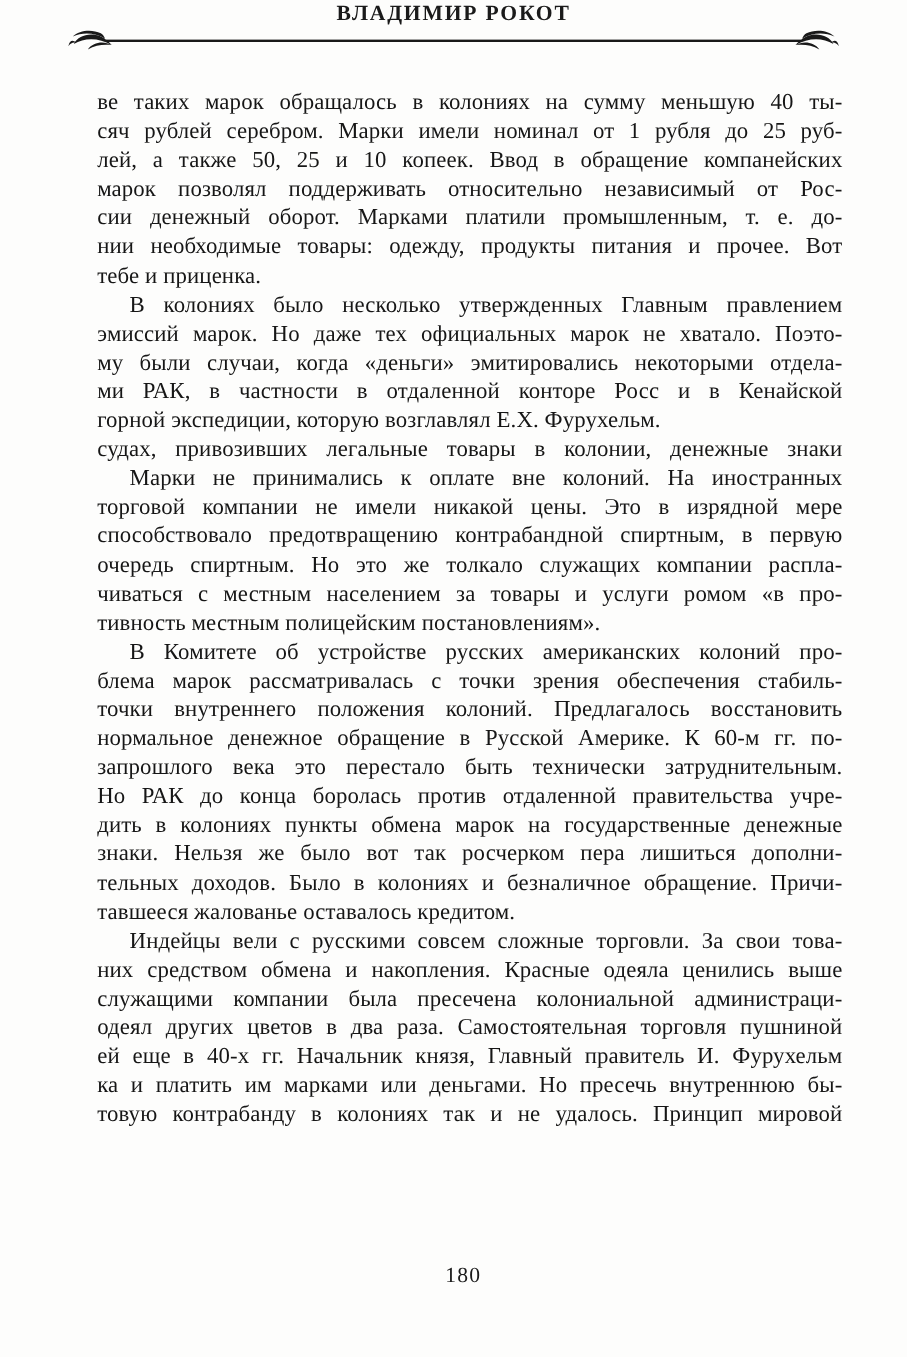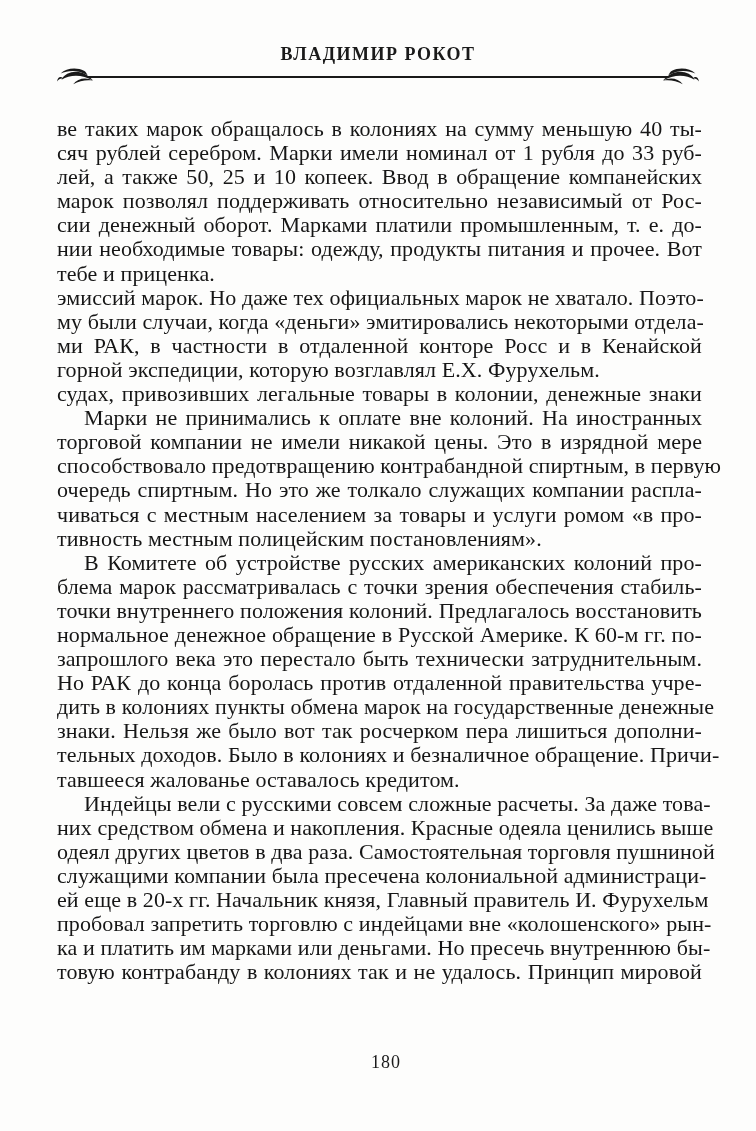--- a/index.html
+++ b/index.html
@@ -13,21 +13,20 @@
     height: 1131px;
     margin: 0 auto;
     background: #fdfdfc;
     color: #161616;
     font-family: "Liberation Serif", "DejaVu Serif", serif;
     overflow: hidden;
     box-sizing: border-box;
   }
   
   .page-header {
-    padding-top: 43px;
   }
   .running-head {
     text-align: center;
     font-size: 18px;
     font-weight: 700;
     letter-spacing: 1.5px;
     line-height: 22px;
     color: #1a1a1a;
   }
   .rule-row {
@@ -46,22 +45,22 @@
     flex: 0 0 auto;
     width: 38px;
     height: 18px;
     z-index: 1;
   }
   .flourish.right {
     transform: scaleX(-1);
   }
   
   .body-text {
-    margin: 30px 54px 0 57px;
-    font-size: 22px;
+    margin: 30px 54px 0 81px;
+    font-size: 19px;
     line-height: 24.1px;
   }
   .text-line {
     text-align: justify;
     text-align-last: justify;
     white-space: nowrap;
     letter-spacing: 0.1px;
   }
   .text-line.para-end {
     text-align-last: left;
@@ -106,26 +105,27 @@
           <path d="M34 8 C24 2 13 2 4 6 C10 0 22 -1 30 3 C32 4 33 6 34 8 Z"></path>
           <path d="M40 14 C33 13 25 14 18 18 C23 11 33 10 40 14 Z"></path>
           <path d="M7 12 C5 11 2 12 0 15 C1 9 5 9 7 12 Z"></path>
         </g>
       </svg>
     </div>
   </header>
 
   <main class="body-text">
       <div class="text-line">ве таких марок обращалось в колониях на сумму меньшую 40 ты-</div>
-      <div class="text-line">сяч рублей серебром. Марки имели номинал от 1 рубля до 33 руб-</div>
+      <div class="text-line">сяч рублей серебром. Марки имели номинал от 1 рубля до 25 руб-</div>
       <div class="text-line">лей, а также 50, 25 и 10 копеек. Ввод в обращение компанейских</div>
       <div class="text-line">марок позволял поддерживать относительно независимый от Рос-</div>
       <div class="text-line">сии денежный оборот. Марками платили промышленным, т. е. до-</div>
       <div class="text-line">нии необходимые товары: одежду, продукты питания и прочее. Вот</div>
       <div class="text-line para-end">тебе и приценка.</div>
+      <div class="text-line indent">В колониях было несколько утвержденных Главным правлением</div>
       <div class="text-line">эмиссий марок. Но даже тех официальных марок не хватало. Поэто-</div>
       <div class="text-line">му были случаи, когда «деньги» эмитировались некоторыми отдела-</div>
       <div class="text-line">ми РАК, в частности в отдаленной конторе Росс и в Кенайской</div>
       <div class="text-line para-end">горной экспедиции, которую возглавлял Е.Х. Фурухельм.</div>
       <div class="text-line">судах, привозивших легальные товары в колонии, денежные знаки</div>
       <div class="text-line indent">Марки не принимались к оплате вне колоний. На иностранных</div>
       <div class="text-line">торговой компании не имели никакой цены. Это в изрядной мере</div>
       <div class="text-line">способствовало предотвращению контрабандной спиртным, в первую</div>
       <div class="text-line">очередь спиртным. Но это же толкало служащих компании распла-</div>
       <div class="text-line">чиваться с местным населением за товары и услуги ромом «в про-</div>
@@ -133,26 +133,25 @@
       <div class="text-line indent">В Комитете об устройстве русских американских колоний про-</div>
       <div class="text-line">блема марок рассматривалась с точки зрения обеспечения стабиль-</div>
       <div class="text-line">точки внутреннего положения колоний. Предлагалось восстановить</div>
       <div class="text-line">нормальное денежное обращение в Русской Америке. К 60-м гг. по-</div>
       <div class="text-line">запрошлого века это перестало быть технически затруднительным.</div>
       <div class="text-line">Но РАК до конца боролась против отдаленной правительства учре-</div>
       <div class="text-line">дить в колониях пункты обмена марок на государственные денежные</div>
       <div class="text-line">знаки. Нельзя же было вот так росчерком пера лишиться дополни-</div>
       <div class="text-line">тельных доходов. Было в колониях и безналичное обращение. Причи-</div>
       <div class="text-line para-end">тавшееся жалованье оставалось кредитом.</div>
-      <div class="text-line indent">Индейцы вели с русскими совсем сложные расчеты. За даже това-</div>
+      <div class="text-line indent">Индейцы вели с русскими совсем сложные торговли. За свои това-</div>
       <div class="text-line">них средством обмена и накопления. Красные одеяла ценились выше</div>
+      <div class="text-line">служащими компании была пресечена колониальной администраци-</div>
       <div class="text-line">одеял других цветов в два раза. Самостоятельная торговля пушниной</div>
-      <div class="text-line">служащими компании была пресечена колониальной администраци-</div>
-      <div class="text-line">ей еще в 20-х гг. Начальник князя, Главный правитель И. Фурухельм</div>
-      <div class="text-line">пробовал запретить торговлю с индейцами вне «колошенского» рын-</div>
+      <div class="text-line">ей еще в 40-х гг. Начальник князя, Главный правитель И. Фурухельм</div>
       <div class="text-line">ка и платить им марками или деньгами. Но пресечь внутреннюю бы-</div>
       <div class="text-line">товую контрабанду в колониях так и не удалось. Принцип мировой</div>
     </main>
 
   <footer class="page-footer">
     <div class="page-number">180</div>
   </footer>
 
 </div>
 

